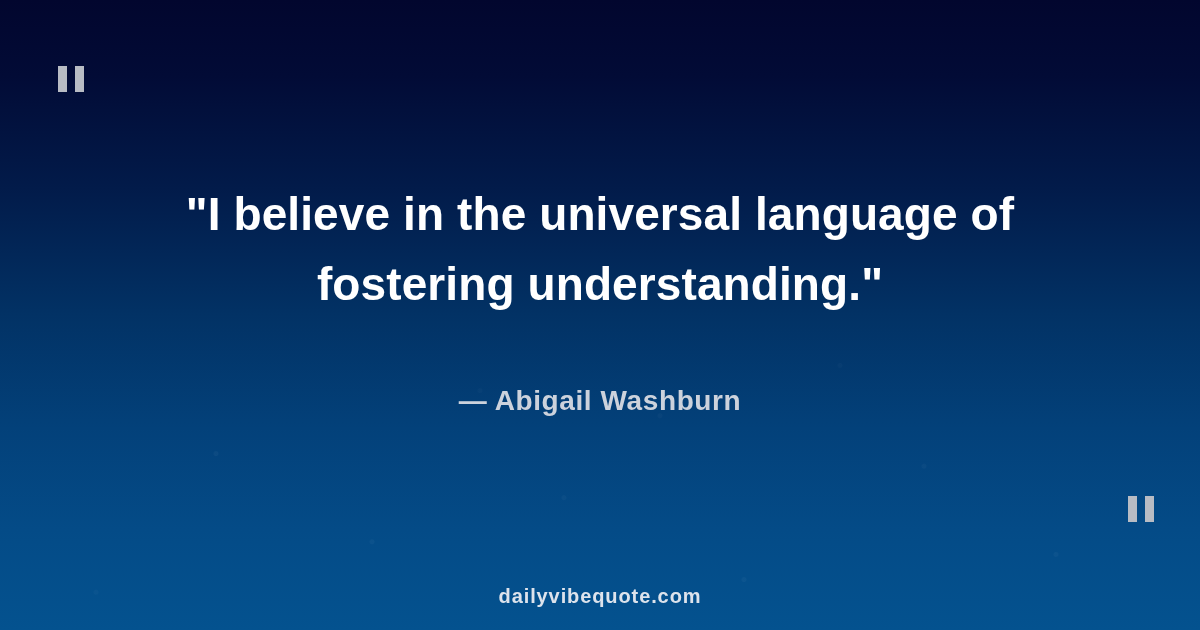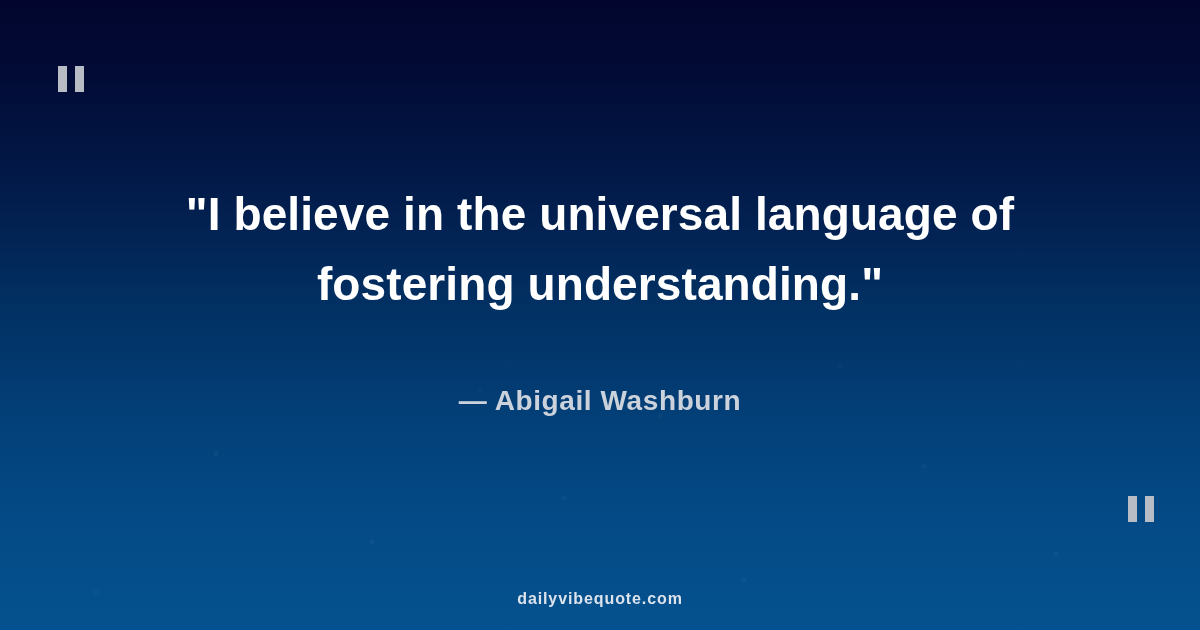--- a/index.html
+++ b/index.html
@@ -98,21 +98,21 @@
     letter-spacing: 0.6px;
   }
 
   .footer {
     position: absolute;
     left: 0;
     right: 0;
     bottom: 22px;
     text-align: center;
     color: #dde3ec;
-    font-size: 16px;
+    font-size: 20px;
     font-weight: bold;
     letter-spacing: 0.9px;
   }
 </style>
 </head>
 <body>
 
 <div class="quote-card">
 
   <div class="noise-layer"></div>

